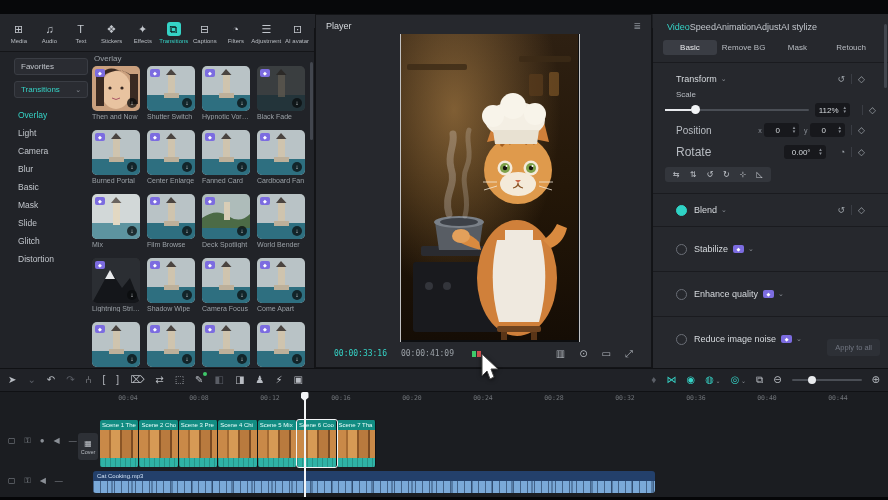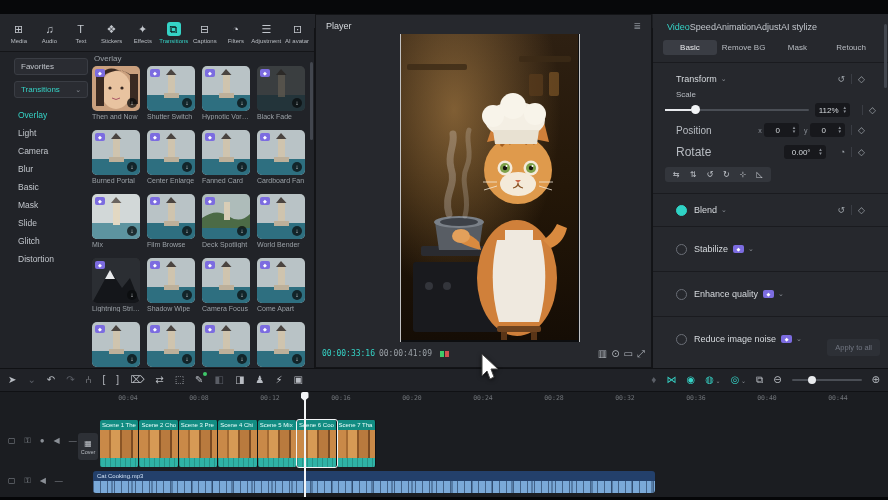--- a/index.html
+++ b/index.html
@@ -44,21 +44,21 @@
   .cell-label{margin-top:2px;font-size:7px;color:#9aa0a6;white-space:nowrap;overflow:hidden;text-overflow:ellipsis;width:48px;}
   .gal-scroll{position:absolute;right:1px;top:10px;width:3px;height:78px;border-radius:2px;background:#42464e;}
 
   
   .player-panel{position:absolute;left:315px;top:0;width:337px;height:354px;background:#26282d;border:1px solid #131417;box-sizing:border-box;}
   .player-header{position:absolute;left:0;top:0;right:0;height:22px;display:flex;align-items:center;justify-content:space-between;padding:0 10px;}
   .player-title{font-size:9px;color:#d6dade;}
   .player-menu{font-size:9px;color:#8a8f96;cursor:pointer;}
   .video-wrap{position:absolute;left:84px;top:19px;width:180px;height:308px;background:#0d0e10;
     border-left:1.5px solid rgba(255,255,255,.75);border-right:1.5px solid rgba(255,255,255,.75);box-sizing:border-box;}
-  .player-bottom{position:absolute;left:0;bottom:0;right:0;height:27px;display:flex;align-items:center;padding:0 6px;gap:4px;}
+  .player-bottom{position:absolute;left:0;bottom:0;right:0;height:27px;display:flex;align-items:center;padding:0 18px;gap:14px;}
   .tc-cur{font-size:8px;color:#35d3c6;font-family:"DejaVu Sans Mono",monospace;}
   .tc-dur{font-size:8px;color:#9aa0a6;font-family:"DejaVu Sans Mono",monospace;}
   .quality-ind{display:flex;gap:1px;margin-left:4px;}
   .quality-ind i{width:4px;height:6px;display:block;}
   .player-bottom .spacer{flex:1;}
   .pb-icon{font-size:10px;color:#aeb3b9;cursor:pointer;}
 
   
   .cursor{position:absolute;left:478px;top:338px;z-index:60;filter:drop-shadow(0 1px 2px rgba(0,0,0,.6));}
 

